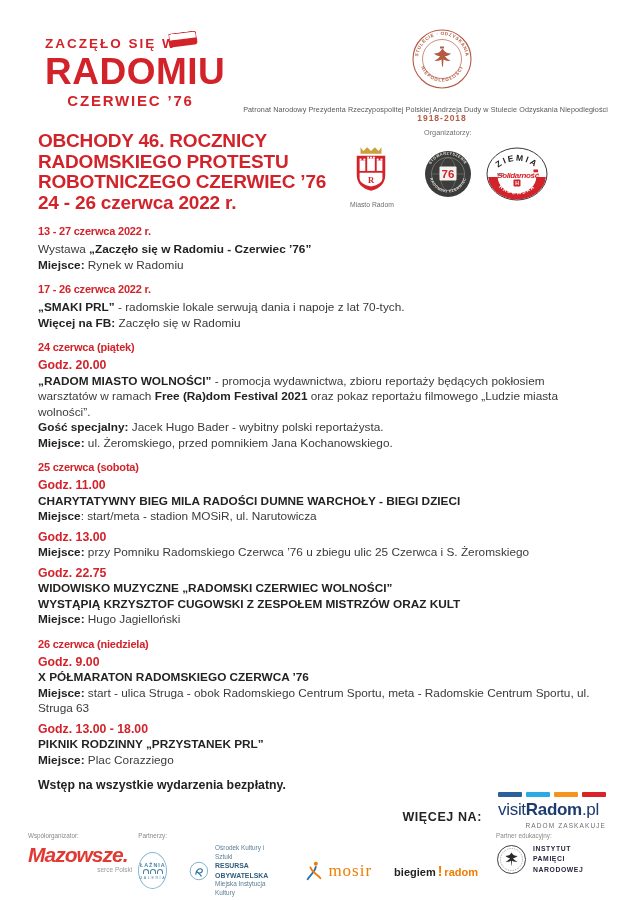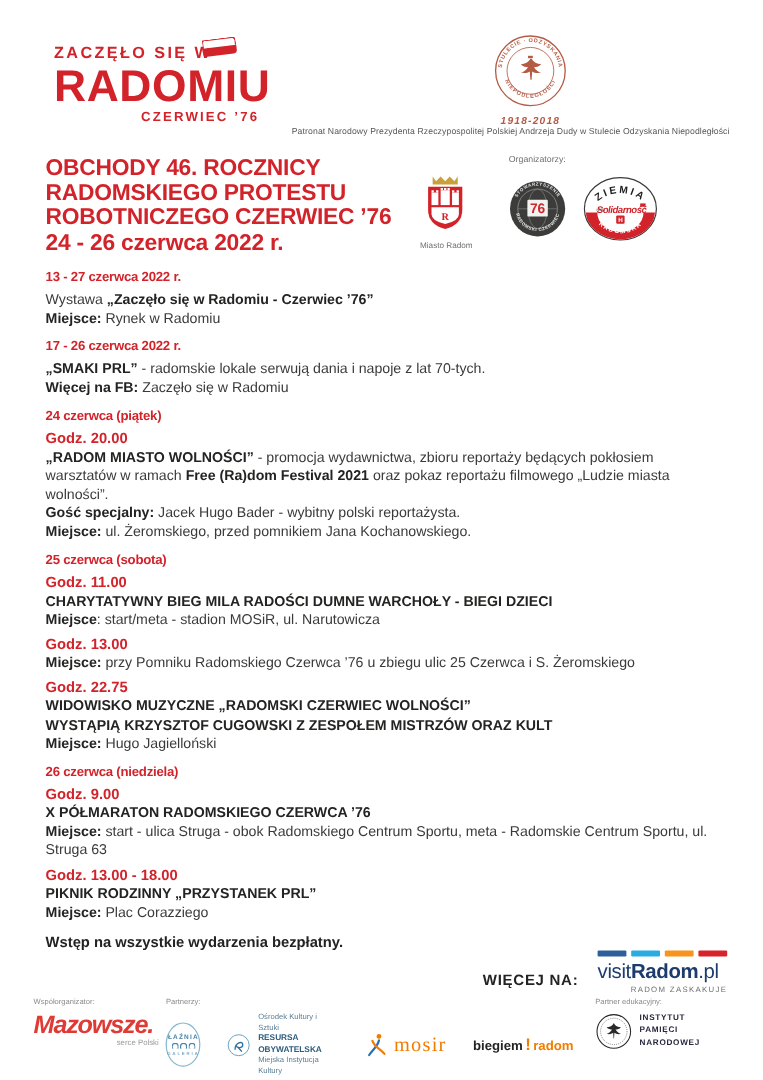--- a/index.html
+++ b/index.html
@@ -13,27 +13,27 @@
   *{box-sizing:border-box;}
   html,body{margin:0;padding:0;background:#e8e8e8;}
   .page{
     position:relative;width:636px;height:900px;margin:0 auto;background:#fff;
     font-family:"Liberation Sans",sans-serif;color:var(--text);overflow:hidden;
   }
   
   .logo{position:absolute;left:45px;top:36px;width:175px;color:var(--red);}
   .logo-line1{font-size:13.5px;font-weight:bold;letter-spacing:2px;}
   .logo-line2{font-size:37px;font-weight:bold;letter-spacing:0.5px;line-height:1.02;margin-top:2px;}
-  .logo-line3{font-size:11px;font-weight:bold;letter-spacing:1.8px;text-align:right;margin-top:1px;padding-right:4px;}
+  .logo-line3{font-size:15px;font-weight:bold;letter-spacing:1.8px;text-align:center;margin-top:1px;padding-right:4px;}
   .flag{position:absolute;left:124px;top:-4px;width:28px;height:15px;transform:rotate(-7deg);}
   .flag .w{height:7px;background:#fff;border:1.4px solid var(--red);border-bottom:none;border-radius:1px 3px 0 0;}
   .flag .r{height:7px;background:var(--red);border-radius:0 0 3px 1px;}
   
   .seal-block{position:absolute;left:407px;top:28px;width:70px;text-align:center;color:var(--seal);}
-  .seal-years{font-size:8.5px;font-weight:bold;letter-spacing:1px;margin-top:0;font-style:italic;}
+  .seal-years{font-size:8.5px;font-weight:bold;letter-spacing:1px;margin-top:19px;}
   .patronage{position:absolute;top:105px;left:150px;right:28px;text-align:right;font-size:7.2px;color:#575756;letter-spacing:0.1px;}
   
   .main-title{position:absolute;left:38px;top:131px;font-size:19px;font-weight:bold;color:var(--red);line-height:20.5px;letter-spacing:-0.2px;}
   .organizers{position:absolute;left:350px;top:128px;width:256px;}
   .org-label{font-size:7.3px;color:#6f6f6e;margin-left:74px;}
   .org-row{display:flex;align-items:center;margin-top:7px;}
   .org-crest-col{width:42px;text-align:center;margin-right:32px;}
   .org-caption{font-size:6.8px;color:#6f6f6e;margin-top:3px;white-space:nowrap;}
   .org-badge76{margin-right:14px;}
   

